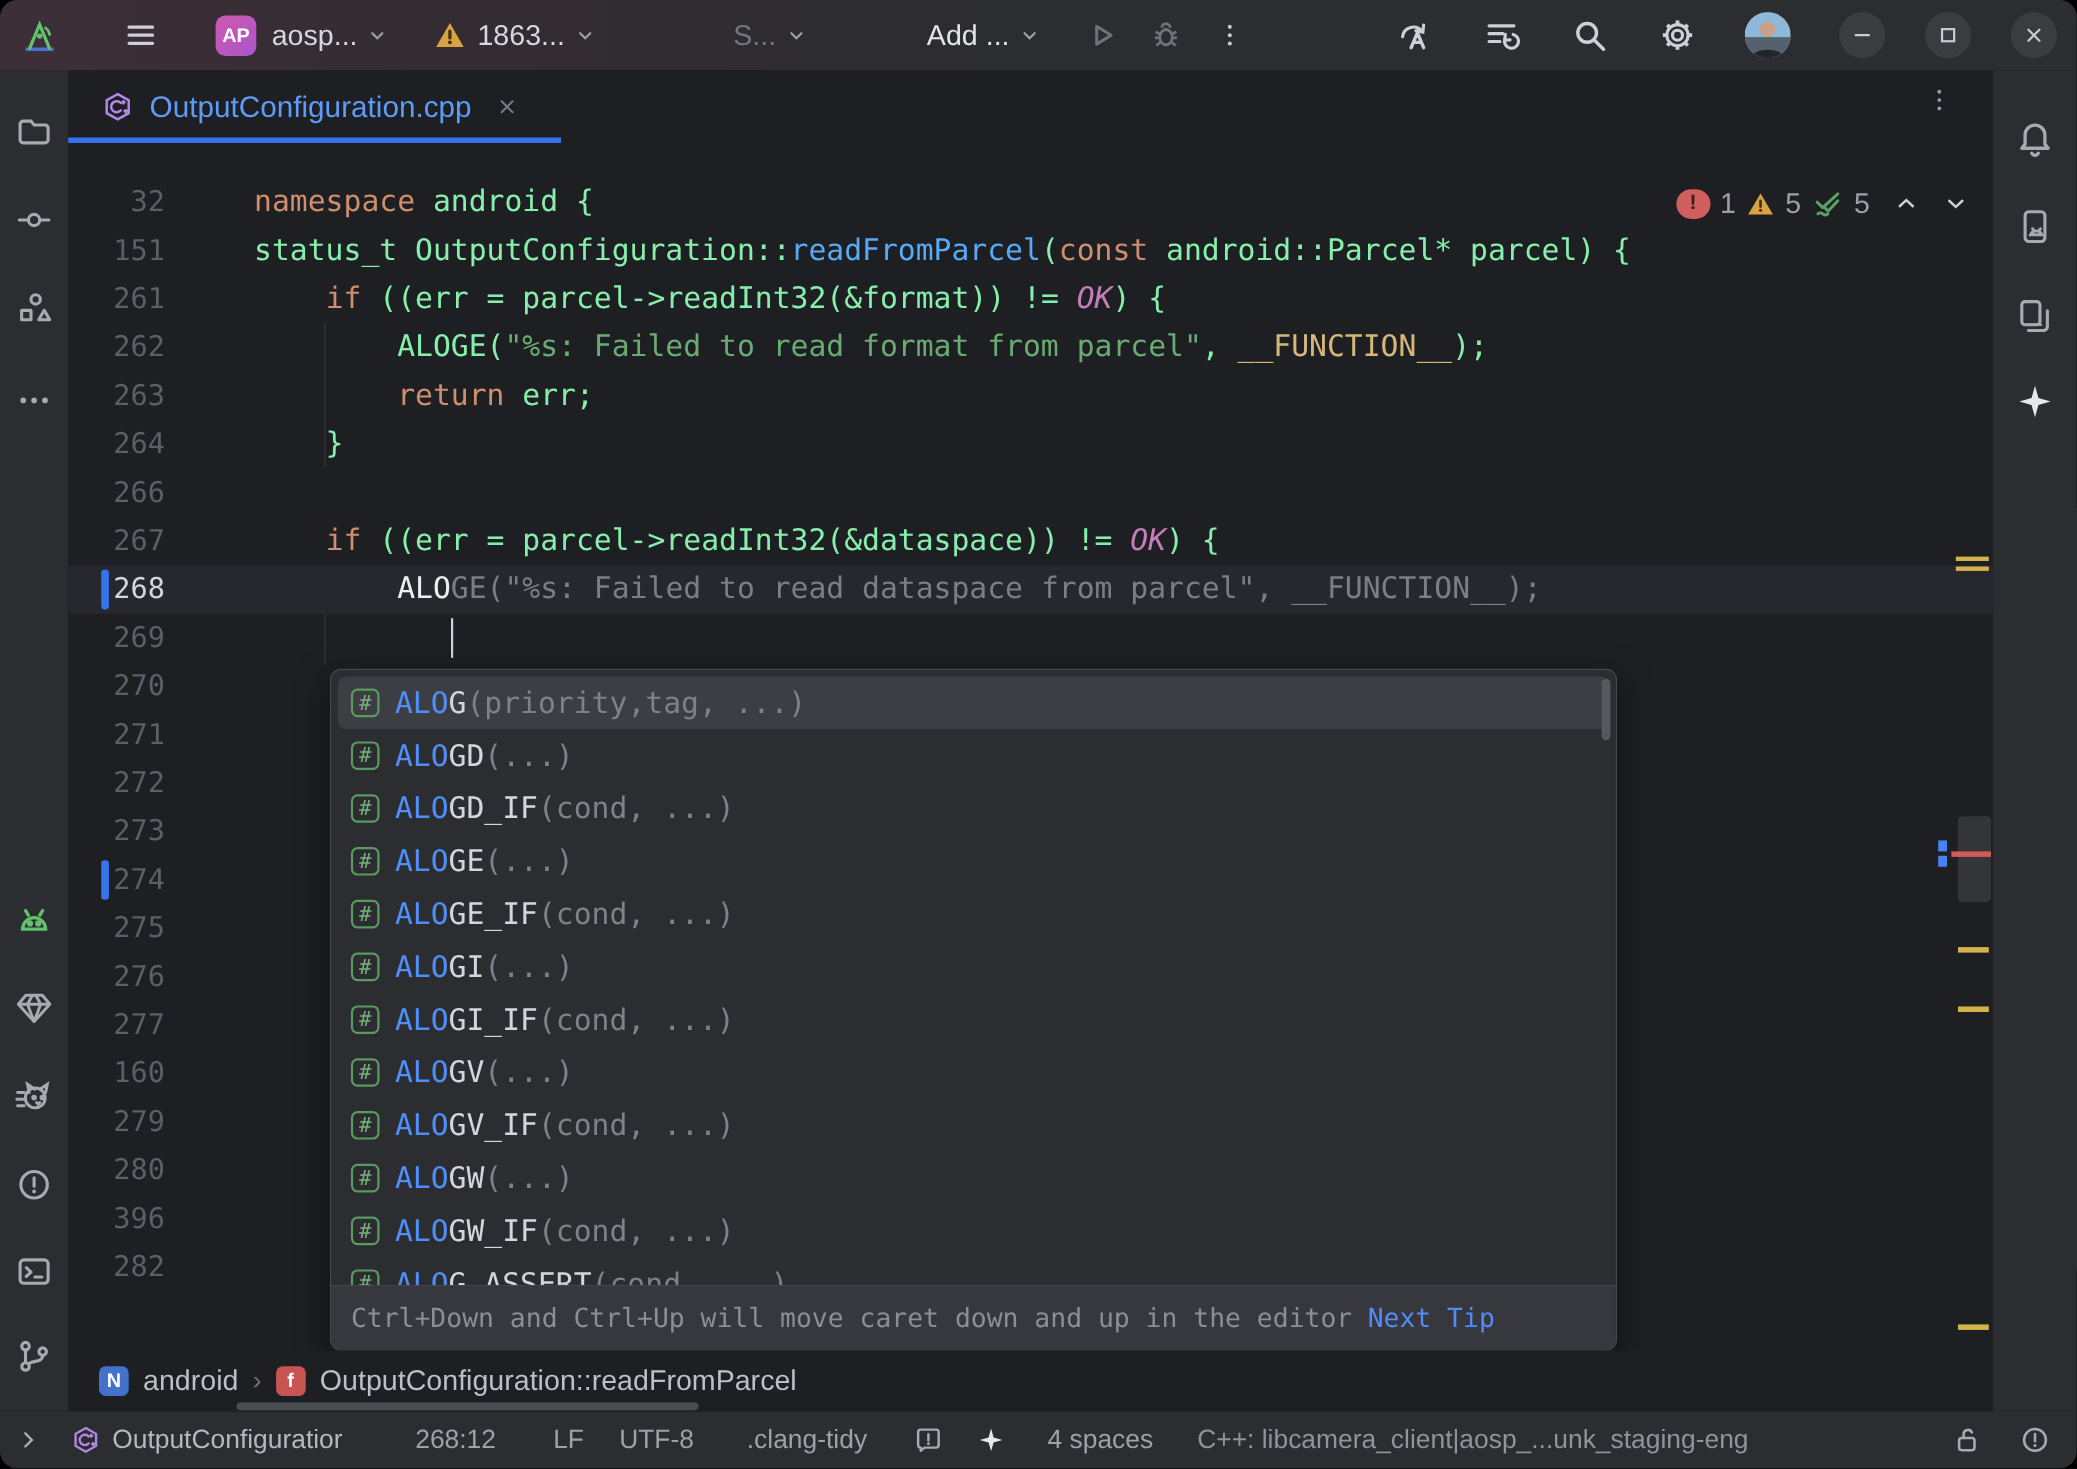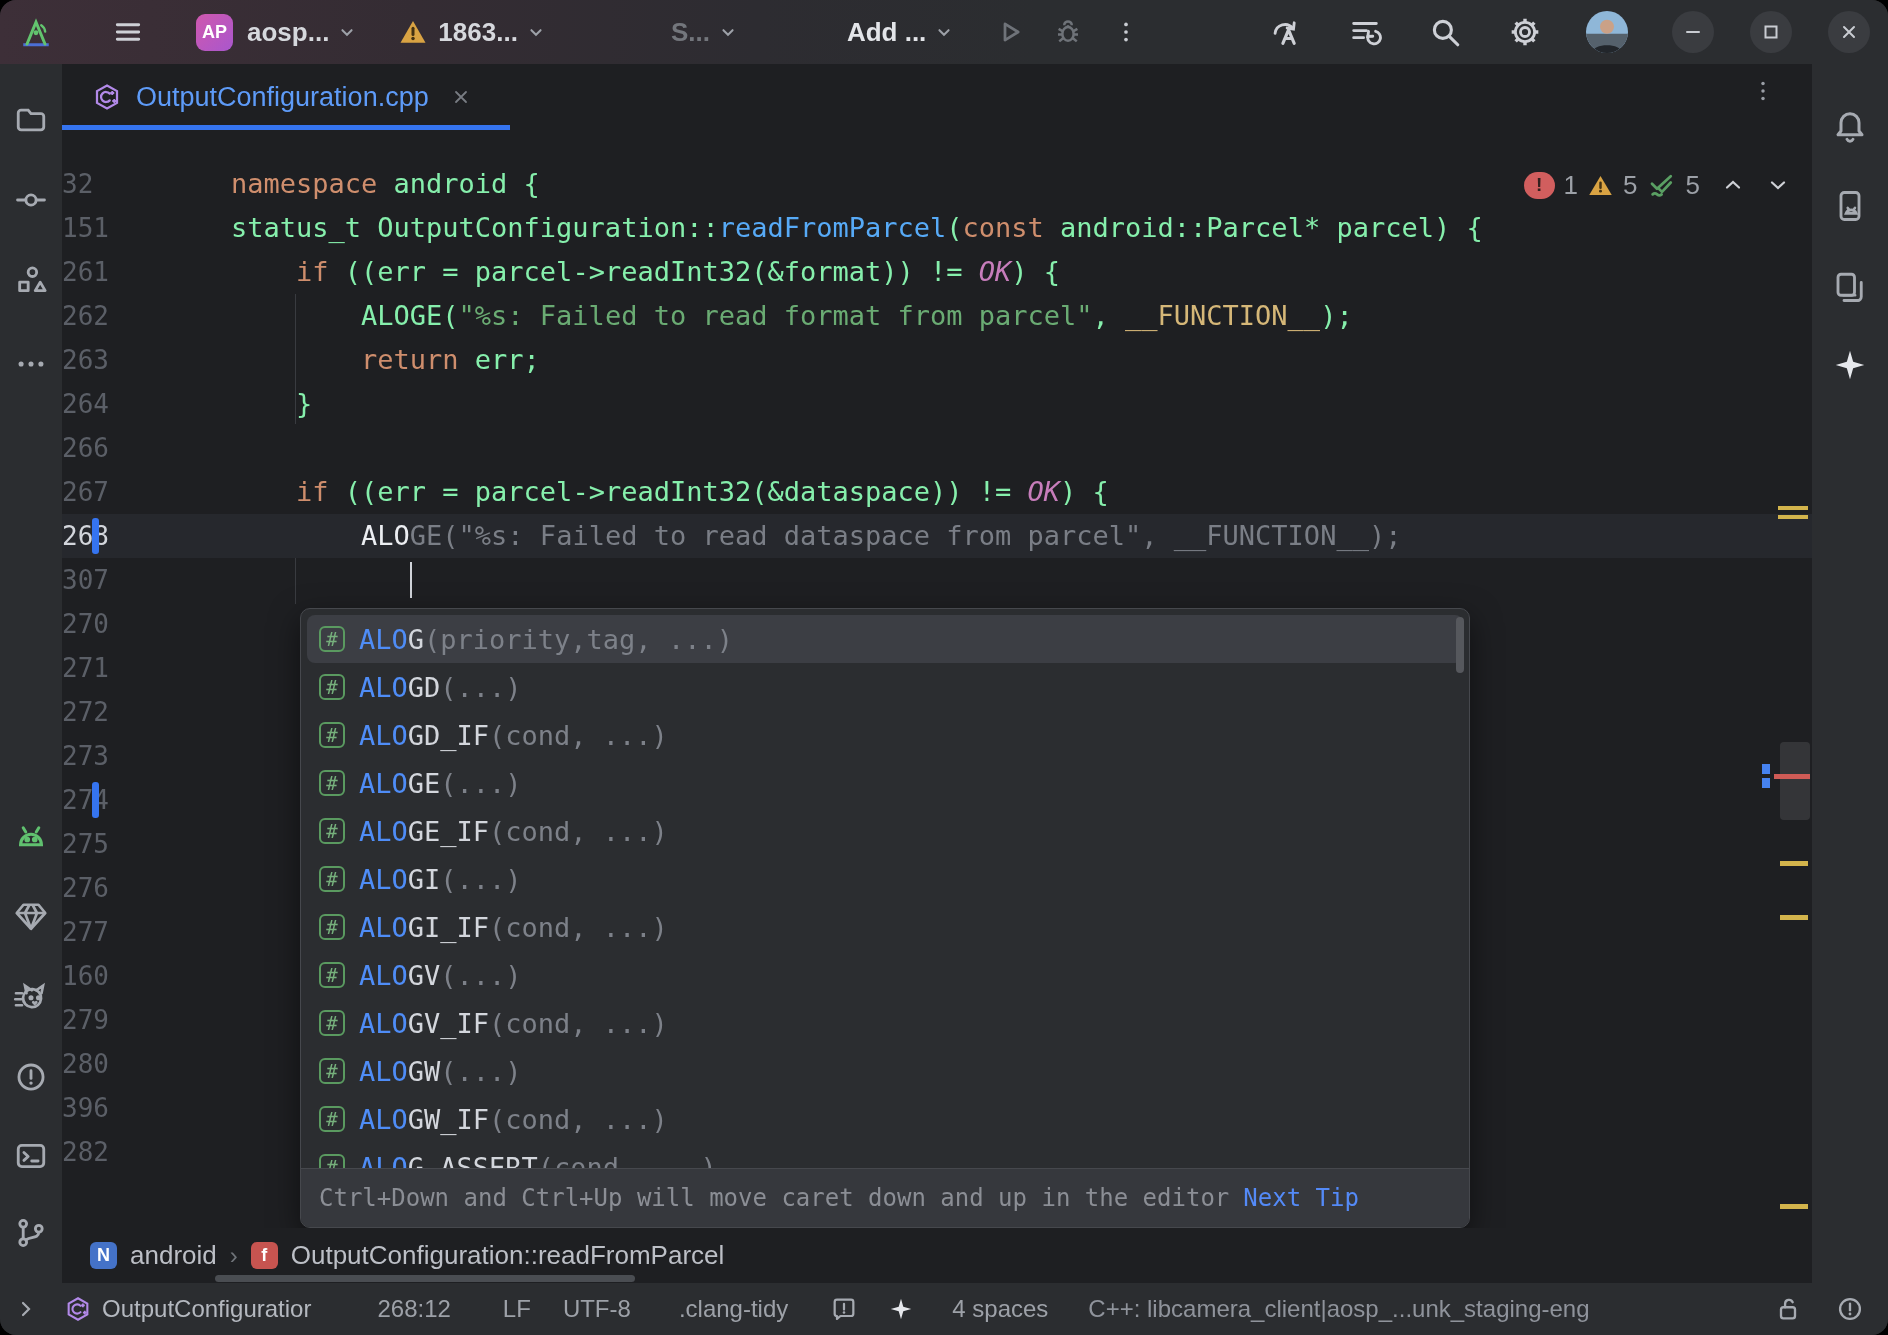--- a/index.html
+++ b/index.html
@@ -7,21 +7,21 @@
   .window{position:relative;width:1888px;height:1335px;background:#1e1f22;border-radius:16px;overflow:hidden;}
 
   
   .titlebar{position:relative;height:64px;display:flex;align-items:center;
     background:linear-gradient(90deg,#3d2f38 0%,#3a2e36 8%,#342c33 22%,#2d2c31 40%,#2b2d30 55%,#2b2d30 100%);}
   .tb-ico{display:inline-flex;align-items:center;justify-content:center;color:#ced0d6;}
   .tb-ico.dim{color:#6f7379;}
   .chev{color:#9da1a8;margin-left:7px;display:inline-flex;}
   .proj-badge{width:37px;height:37px;border-radius:9px;background:linear-gradient(135deg,#cf58ae,#a957cd);
     color:#fff;font-weight:bold;font-size:18px;display:flex;align-items:center;justify-content:center;margin-left:52px;}
-  .tb-label{color:#d6d8dd;font-size:26px;margin-left:14px;font-weight:bold;}
+  .tb-label{color:#d6d8dd;font-size:26px;margin-left:14px;}
   .tb-label.dim{color:#73767c;}
   .win-btn{width:42px;height:42px;border-radius:50%;background:#3a3c40;color:#c9ccd2;
     display:flex;align-items:center;justify-content:center;font-size:22px;}
   .avatar{width:42px;height:42px;border-radius:50%;overflow:hidden;flex:none;}
 
   
   .main{display:flex;height:1219px;}
   .side{position:relative;background:#2b2d30;flex:none;}
   .side.left{width:62px;}
   .side.right{width:76px;}
@@ -35,21 +35,21 @@
   .tab-label{color:#5e9bf8;font-size:27px;margin:0 22px 0 14px;white-space:nowrap;}
   .tab-close{color:#787c83;font-size:26px;}
   .tabbar-kebab{position:absolute;right:36px;top:14px;color:#9a9ea6;}
 
   
   .editor{position:relative;height:1098px;flex:none;overflow:hidden;background:#1e1f22;
     font-family:"DejaVu Sans Mono", monospace;}
   .code-lines{padding-top:32px;}
   .code-row{position:relative;display:flex;height:44px;line-height:44px;font-size:27px;}
   .code-row.current{background:#26282d;}
-  .gutter-num{width:88px;flex:none;color:#5b5f67;font-size:26px;}
+  .gutter-num{width:88px;flex:none;text-align:right;color:#5b5f67;font-size:26px;}
   .code-row.current .gutter-num{color:#d3d6dc;}
   .vcs-bar{position:absolute;left:30px;top:4px;width:7px;height:36px;background:#3574f0;border-radius:3px;}
   .code-text{margin:0;padding-left:81px;white-space:pre;font-family:inherit;font-size:27px;line-height:44px;}
   .tk-kw{color:#cf8e6d;margin-top:20px;} .tk-pl{color:#86efac;} .tk-fn{color:#57aaf7;} .tk-str{color:#6aab73;}
   .tk-mac{color:#d5b778;} .tk-okc{color:#c77dbb;font-style:italic;} .tk-numlit{color:#2aacb8;}
   .tk-dim{color:#7a7e86;} .tk-bright{color:#eceef2;}
   .tk-squig{color:#bcbec4;text-decoration:underline wavy #4fa45b 2px;text-underline-offset:8px;}
   .indent-guide{position:absolute;width:1px;background:#393b40;left:233px;}
   .caret{position:absolute;width:2px;background:#d0d3d9;}
 
@@ -359,21 +359,21 @@
             <div class="code-row">
               <span class="gutter-num">267</span>
               <pre class="code-text"><span class="tk-pl">    </span><span class="tk-kw">if</span><span class="tk-pl"> ((err = parcel-&gt;readInt32(&amp;dataspace)) != </span><span class="tk-okc">OK</span><span class="tk-pl">) {</span></pre>
             </div>
             <div class="code-row current">
               <span class="vcs-bar"></span>
               <span class="gutter-num">268</span>
               <pre class="code-text"><span class="tk-pl">        </span><span class="tk-bright">ALO</span><span class="tk-dim">GE("%s: Failed to read dataspace from parcel", __FUNCTION__);</span></pre>
             </div>
             <div class="code-row">
-              <span class="gutter-num">307</span>
+              <span class="gutter-num">269</span>
               <pre class="code-text"></pre>
             </div>
             <div class="code-row">
               <span class="gutter-num">270</span>
               <pre class="code-text"></pre>
             </div>
             <div class="code-row">
               <span class="gutter-num">271</span>
               <pre class="code-text"></pre>
             </div>

